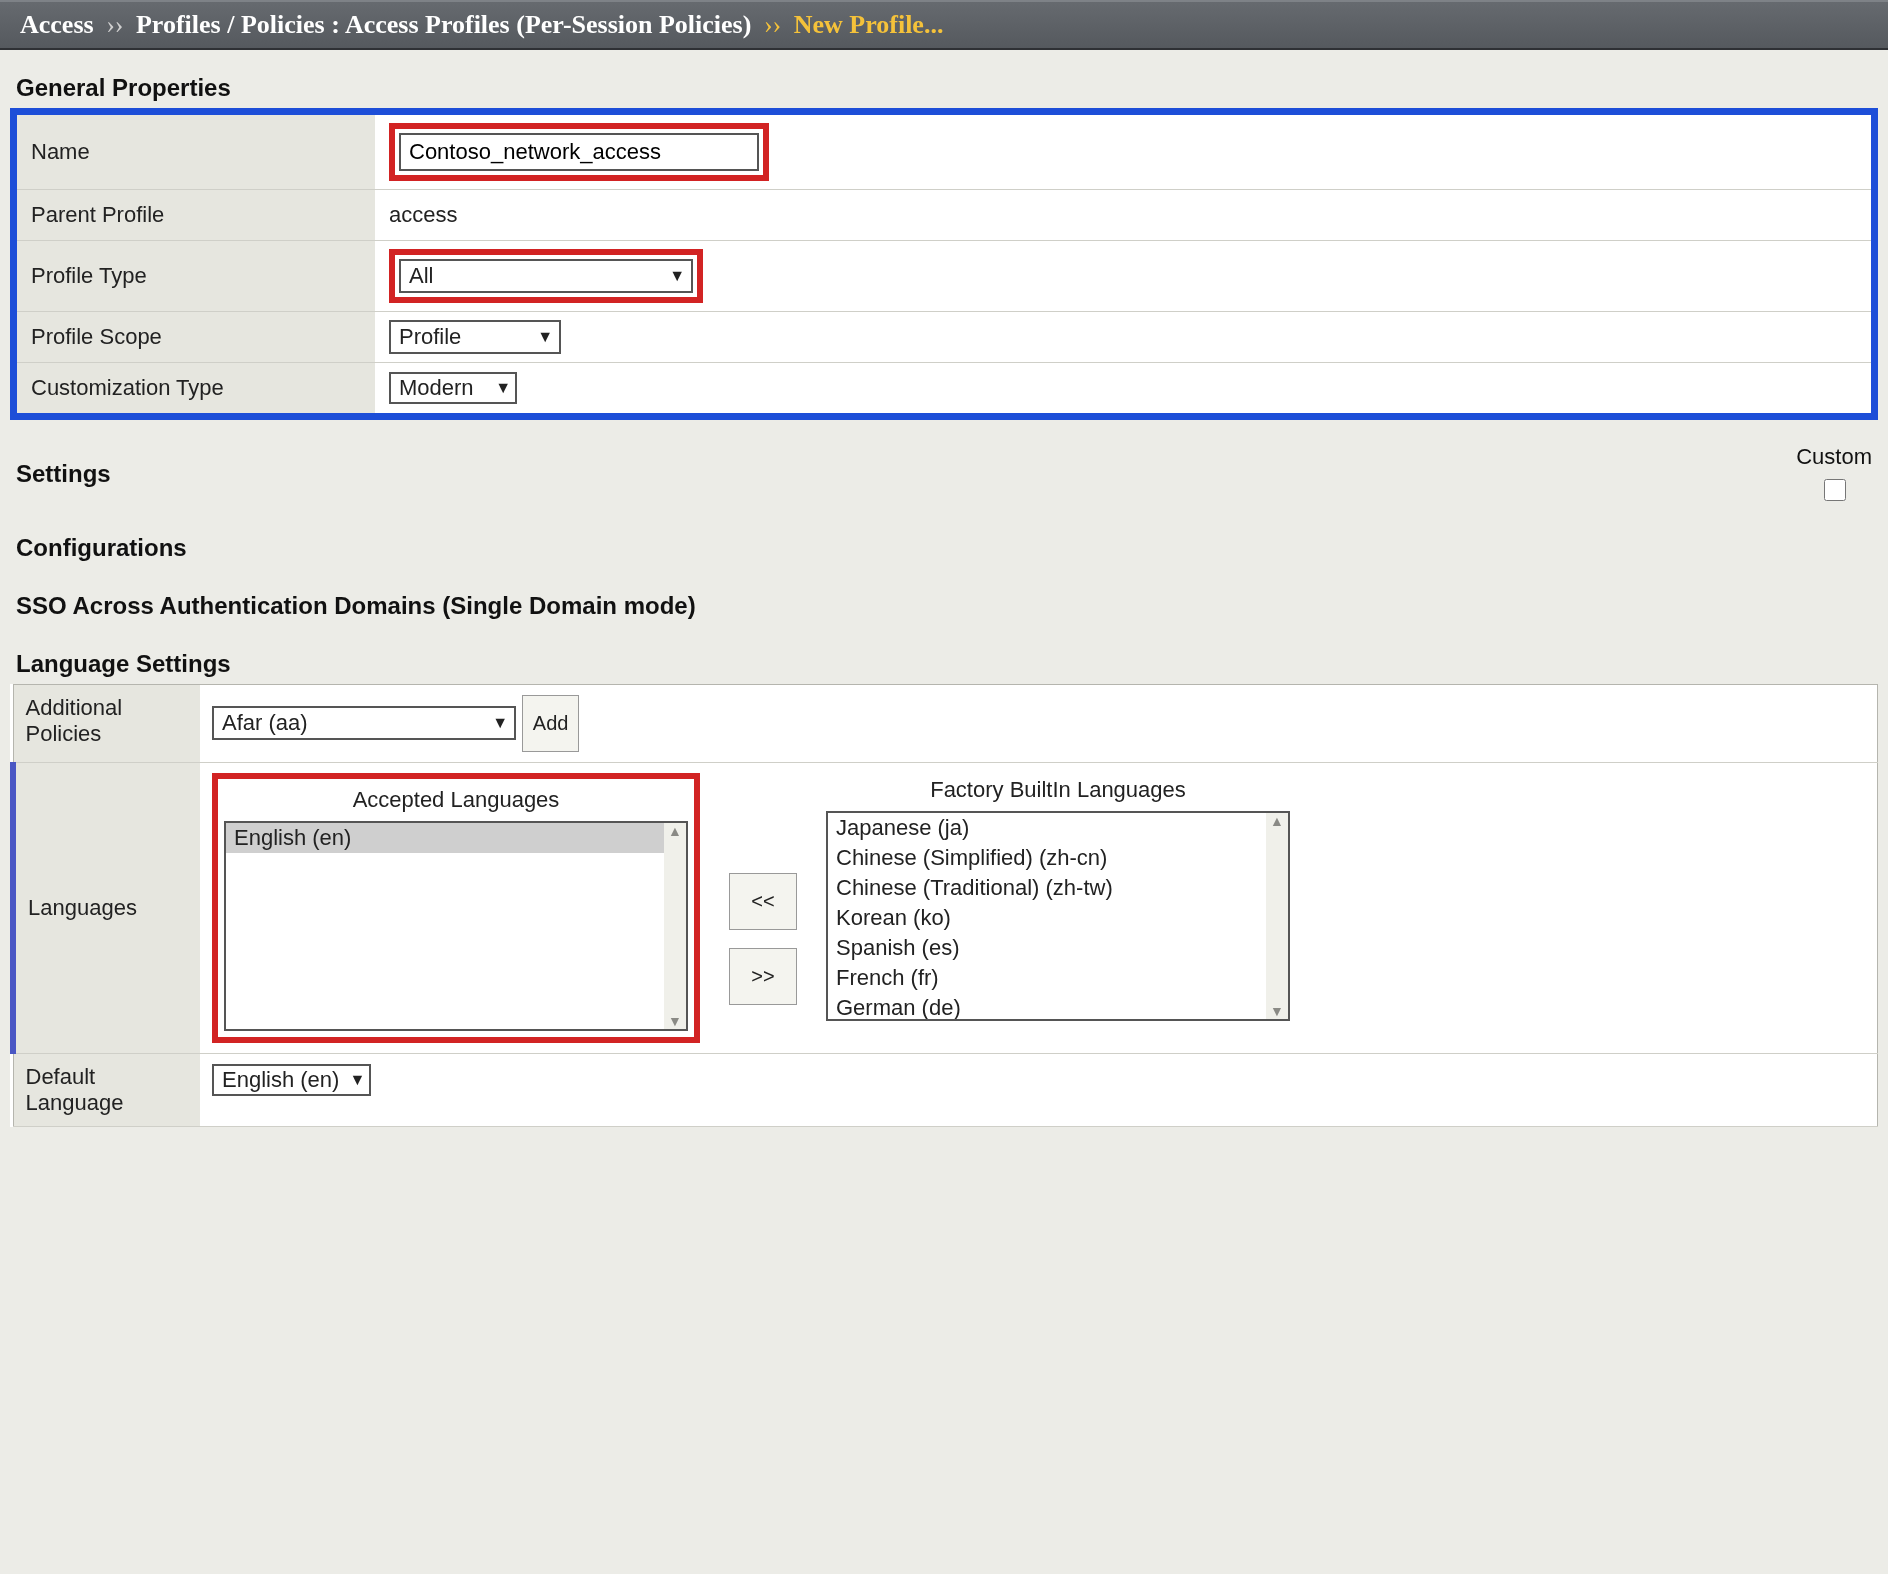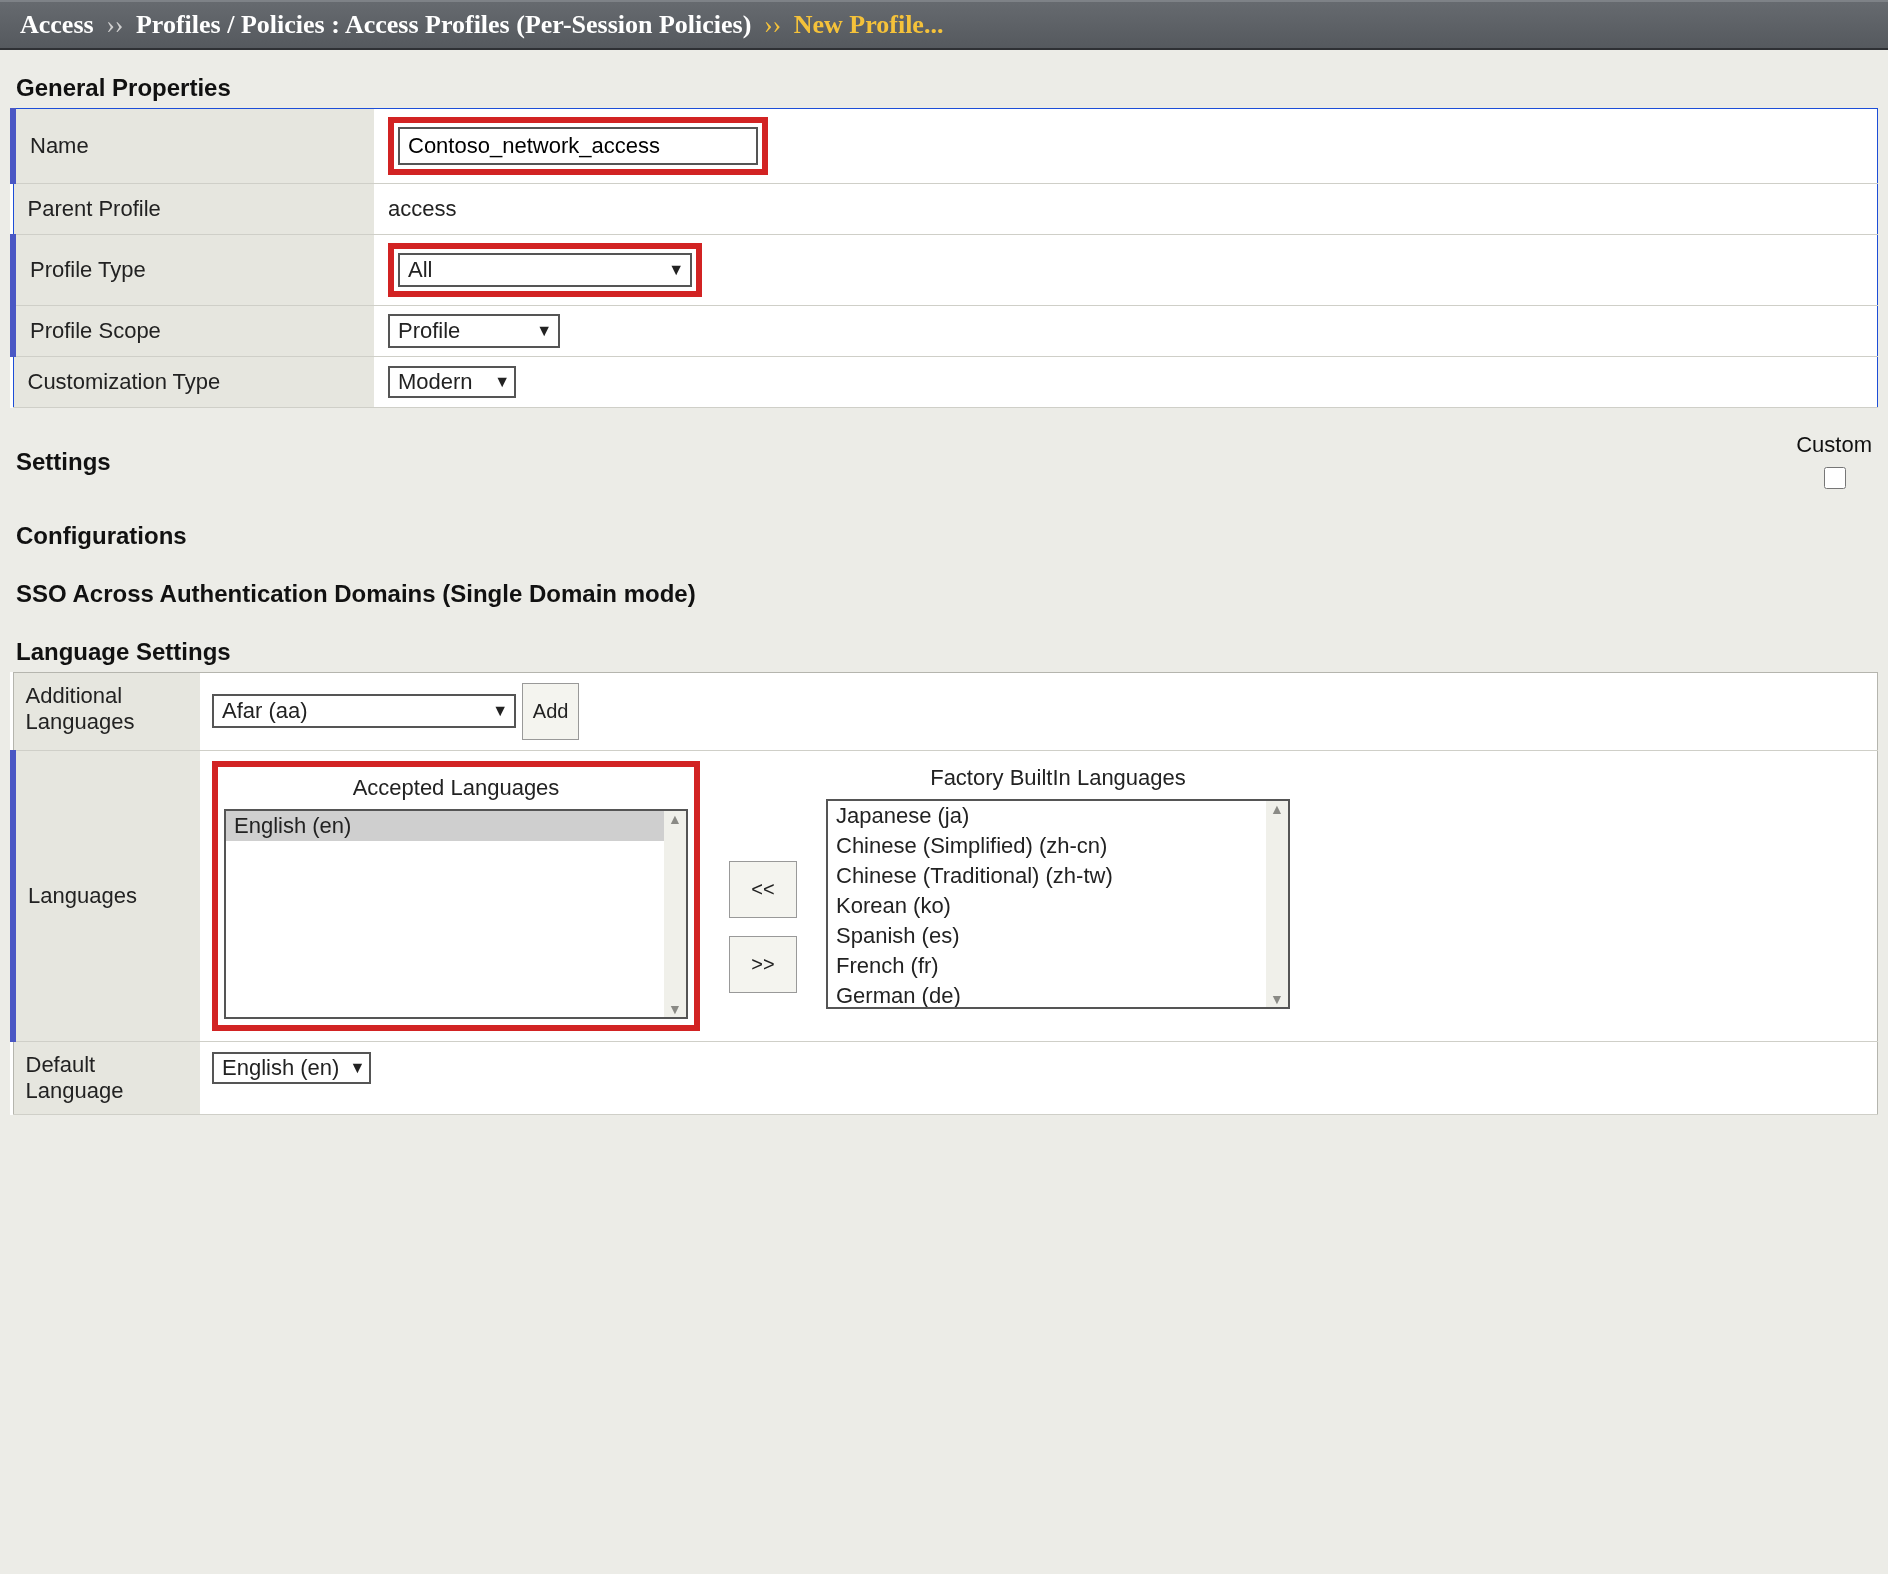--- a/index.html
+++ b/index.html
@@ -54,21 +54,21 @@
     gap: 6px;
     flex-direction: column;
   }
   .custom-check input[type=checkbox] {
     width: 22px;
     height: 22px;
   }
   table.form {
     width: 100%;
     border-collapse: collapse;
-    border: 1px solid #1d4ed8;
+    border: 7px solid #1d4ed8;
     background: #fff;
   }
   table.form td.label-cell {
     background: #e6e6df;
     width: 330px;
     padding: 12px 14px;
     border-bottom: 1px solid #cfcfc8;
     font-size: 22px;
     color: #222;
     vertical-align: middle;
@@ -277,21 +277,21 @@
     </div>
 
     <div class="section-heading">Configurations</div>
 
     <div class="section-heading">SSO Across Authentication Domains (Single Domain mode)</div>
 
     <div class="section-heading">Language Settings</div>
     <table class="lang">
       <tbody>
           <tr>
-        <td class="label-cell">Additional Languages</td>
+        <td class="label-cell">Additional Policies</td>
         <td class="wide-cell">
           <span class="select-mimic" style="width:304px;">
             <span>Afar (aa)</span>
             <span class="chev">▼</span>
           </span>
           <span class="btn">Add</span>
         </td>
       </tr>
       <tr>
         <td class="label-cell marked" style="vertical-align:middle;">Languages</td>

